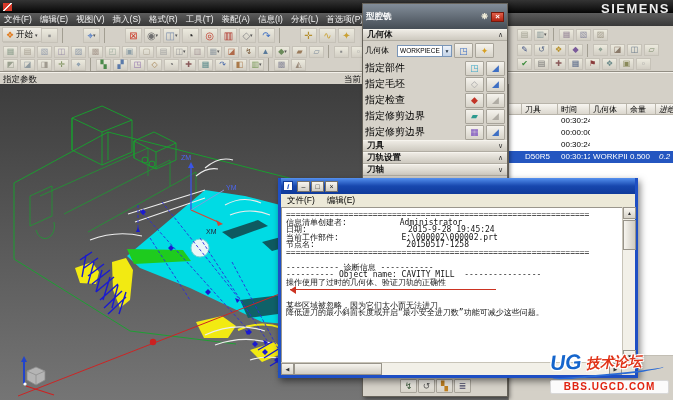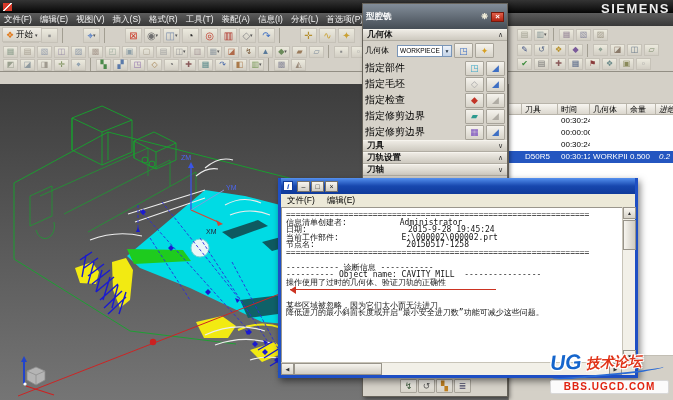--- a/index.html
+++ b/index.html
@@ -470,20 +470,24 @@
           <span class="g" style="color:#8a8a5a">▣</span>
           <span class="cr"></span>
         </span>
         <span class="tbi">
           <span class="g" style="color:#9a9a9a">▫</span>
           <span class="cr"></span>
         </span>
       </div>
   </div>
 
+  <div class="cuebar">
+    <span class="cue-prompt">指定参数</span>
+    <span class="cue-right">当前</span>
+  </div>
 
   <svg class="viewport" width="673" height="316" viewBox="0 84 673 316">
     <defs>
       <linearGradient id="gbg" x1="0" y1="0" x2="0" y2="1">
         <stop offset="0" stop-color="#3d3d3d"></stop>
           <stop offset="1" stop-color="#757575"></stop>
       </linearGradient>
     </defs>
     <rect x="0" y="84" width="673" height="316" fill="url(#gbg)"></rect>
 

